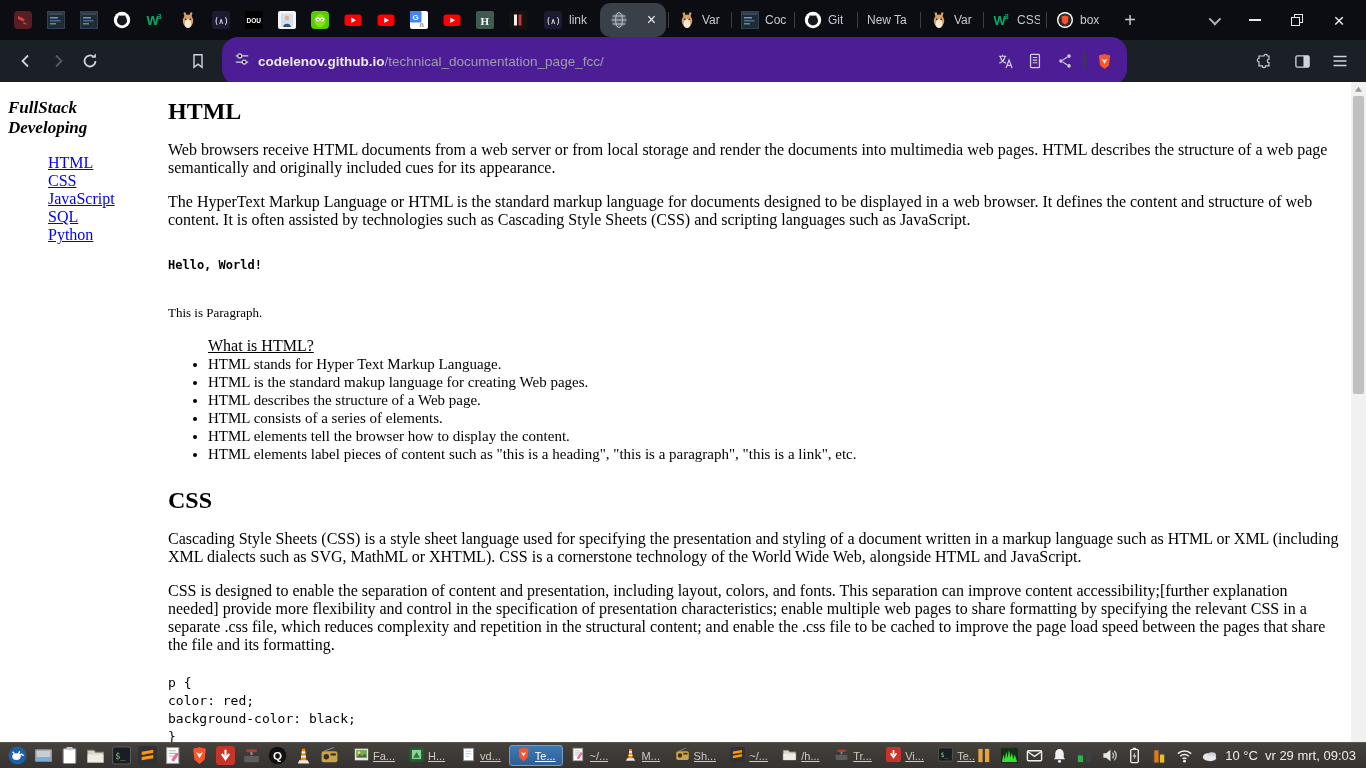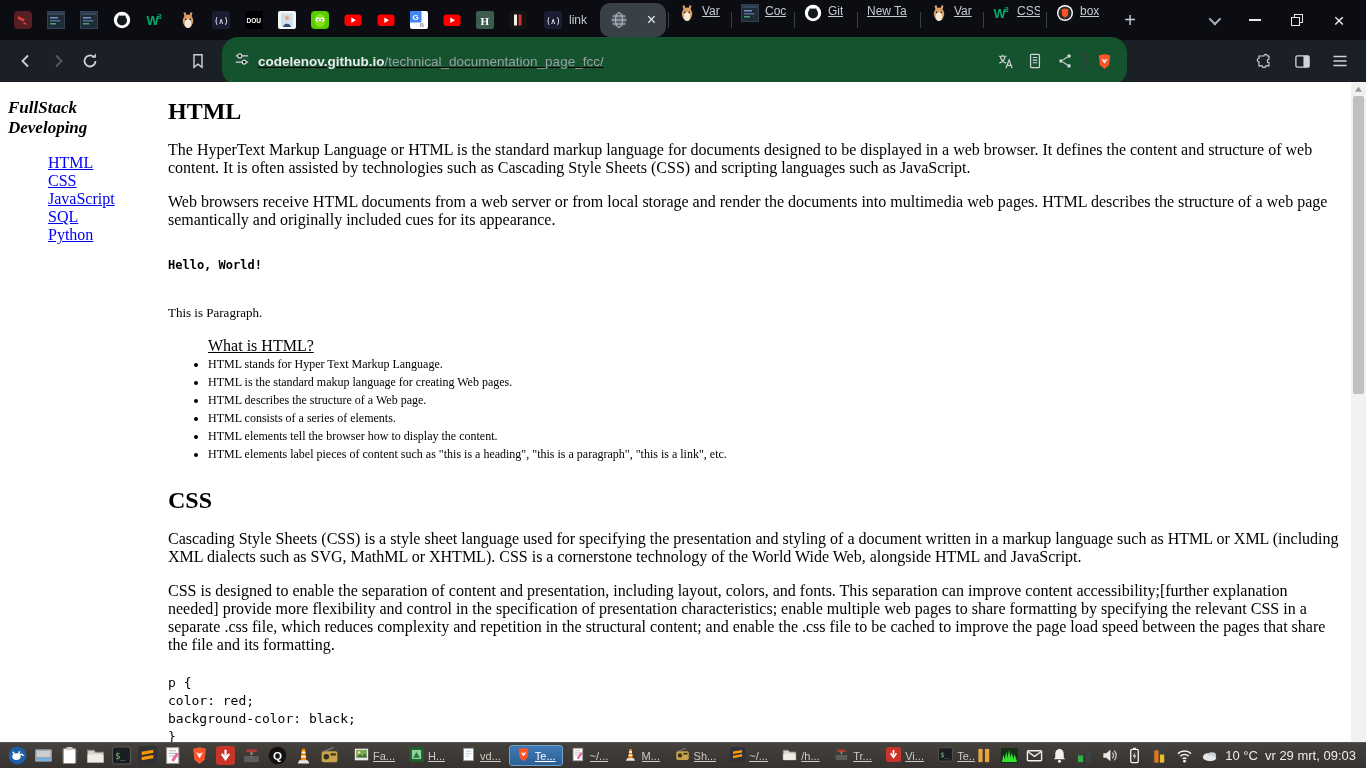--- a/index.html
+++ b/index.html
@@ -11,23 +11,23 @@
               background:#0b0d12; display:flex; align-items:center; padding-left:6px; }
   .ptab { width:33px; height:32px; border-radius:8px; display:flex; align-items:center;
           justify-content:center; flex:0 0 auto; }
   .ptab svg, .tab-icon svg { width:18px; height:18px; display:block; }
   .cut-tab { display:flex; align-items:center; gap:7px; padding:0 4px 0 10px; height:32px;
              color:#c5cad1; font-size:12px; flex:0 0 auto; overflow:hidden; width:64px; }
   .active-tab { height:34px; width:66px; background:#3a4048; border-radius:10px;
                 display:flex; align-items:center; justify-content:space-between;
                 padding:0 10px; flex:0 0 auto; margin:0 2px; }
   .active-tab .close-x { color:#e8eaed; font-size:16px; line-height:1; cursor:default; }
-  .tab { height:32px; width:63px; display:flex; align-items:flex-start; gap:6px;
+  .tab { height:32px; width:63px; display:flex; align-items:center; gap:6px;
          padding:0 6px 0 10px; color:#c5cad1; font-size:12px; overflow:hidden;
-         flex:0 0 auto; position:relative;text-decoration:underline; }
+         flex:0 0 auto; position:relative; }
   .tab::before { content:""; position:absolute; left:0; top:8px; height:16px; width:1px;
                  background:#3a3f46; }
   .tab .lbl { white-space:nowrap; overflow:hidden; }
   .newtab-btn { width:30px; height:30px; display:flex; align-items:center; justify-content:center;
                 color:#c5cad1; font-size:20px; font-weight:300; margin-left:6px; }
   .ts-spacer { flex:1; }
   .winctl { display:flex; align-items:center; gap:8px; padding-right:10px; }
   .wbtn { width:34px; height:30px; display:flex; align-items:center; justify-content:center; }
   .chev { width:9px; height:9px; border-right:2px solid #aab2bd; border-bottom:2px solid #aab2bd;
           transform:rotate(45deg) translateY(-2px); }
@@ -37,22 +37,22 @@
   .restore i.b { left:0; bottom:0; background:#0b0d12; }
   .restore i.f { right:0; top:0; }
   .close-glyph { color:#e8eaed; font-size:19px; line-height:1; }
 
   
   .toolbar { position:absolute; left:0; top:40px; width:1366px; height:42px; background:#1b1f26;
              display:flex; align-items:center; padding:0 10px; }
   .navbtn { width:32px; height:32px; display:flex; align-items:center; justify-content:center;
             border-radius:16px; flex:0 0 auto; }
   .bookmark-btn { margin-left:76px; }
-  .urlbar { height:48px; flex:0 0 auto; width:905px; background:#14532d; border-radius:16px;
-            display:flex; align-items:center; margin-left:8px; padding:0 8px 0 12px;text-decoration:underline; }
+  .urlbar { height:48px; flex:0 0 auto; width:905px; background:#4c1d95; border-radius:16px;
+            display:flex; align-items:center; margin-left:8px; padding:0 8px 0 12px; }
   .url-text { font-size:13.5px; color:#e8eaed; margin-left:8px; flex:1; white-space:nowrap;
               overflow:hidden; }
   .url-text .path { color:#9aa0a6; }
   .urlicon { width:30px; height:28px; display:flex; align-items:center; justify-content:center;
              flex:0 0 auto; }
   .url-div { width:1px; height:18px; background:#3a3f46; margin:0 4px; }
   .tb-right { display:flex; align-items:center; gap:6px; margin-left:auto; }
 
   
   .page { position:absolute; left:0; top:82px; width:1366px; height:660px; background:#ffffff;
@@ -63,21 +63,21 @@
   .sidebar a { color:#0000EE; text-decoration:underline; font-size:16px; line-height:18px;
                display:inline-block; cursor:pointer; }
   .main { position:absolute; left:168px; top:0; width:1174px; }
   .main h1 { font-size:24px; font-weight:bold; margin-top:16px; margin-bottom:10px; }
   .main p { font-size:16px; line-height:18px; margin-top:16px; }
   .mono-head { font-family:"DejaVu Sans Mono", monospace; font-size:12px; font-weight:bold;
                margin-top:29px; }
   .mono-p { font-family:Liberation Serif, serif; font-size:13px; margin-top:33px; }
   .list-intro { margin-top:16px; padding-left:40px; font-size:16px; line-height:18px;text-decoration:underline; }
   .main ul { padding-left:40px; margin:0; }
-  .main li { font-size:12px; line-height:18px; }
+  .main li { font-size:15px; line-height:18px; }
   .css-head { margin-top:24px !important; }
   .codeblock { font-family:"DejaVu Sans Mono", monospace; font-size:13px; line-height:18px;
                margin-top:20px; white-space:pre; }
 
   
   .scrollbar { position:absolute; right:0; top:0; width:15px; height:660px; background:#f1f1f1; }
   .sb-up { width:15px; height:14px; display:flex; align-items:center; justify-content:center; }
   .sb-thumb { position:absolute; left:2px; top:14px; width:11px; height:298px; background:#c0c0c0;
               border-radius:2px; }
 
@@ -451,22 +451,22 @@
     <ul id="nav-links">
         <li><a>HTML</a></li>
         <li><a>CSS</a></li>
         <li><a>JavaScript</a></li>
         <li><a>SQL</a></li>
         <li><a>Python</a></li>
       </ul>
   </div>
   <div class="main">
     <h1>HTML</h1>
+    <p>Web browsers receive HTML documents from a web server or from local storage and render the documents into multimedia web pages. HTML describes the structure of a web page semantically and originally included cues for its appearance.</p>
     <p>The HyperText Markup Language or HTML is the standard markup language for documents designed to be displayed in a web browser. It defines the content and structure of web content. It is often assisted by technologies such as Cascading Style Sheets (CSS) and scripting languages such as JavaScript.</p>
-    <p>Web browsers receive HTML documents from a web server or from local storage and render the documents into multimedia web pages. HTML describes the structure of a web page semantically and originally included cues for its appearance.</p>
     <div class="mono-head">Hello, World!</div>
     <div class="mono-p">This is Paragraph.</div>
     <div class="list-intro">What is HTML?</div>
     <ul id="html-bullets">
         <li>HTML stands for Hyper Text Markup Language.</li>
         <li>HTML is the standard makup language for creating Web pages.</li>
         <li>HTML describes the structure of a Web page.</li>
         <li>HTML consists of a series of elements.</li>
         <li>HTML elements tell the browser how to display the content.</li>
         <li>HTML elements label pieces of content such as "this is a heading", "this is a paragraph", "this is a link", etc.</li>

